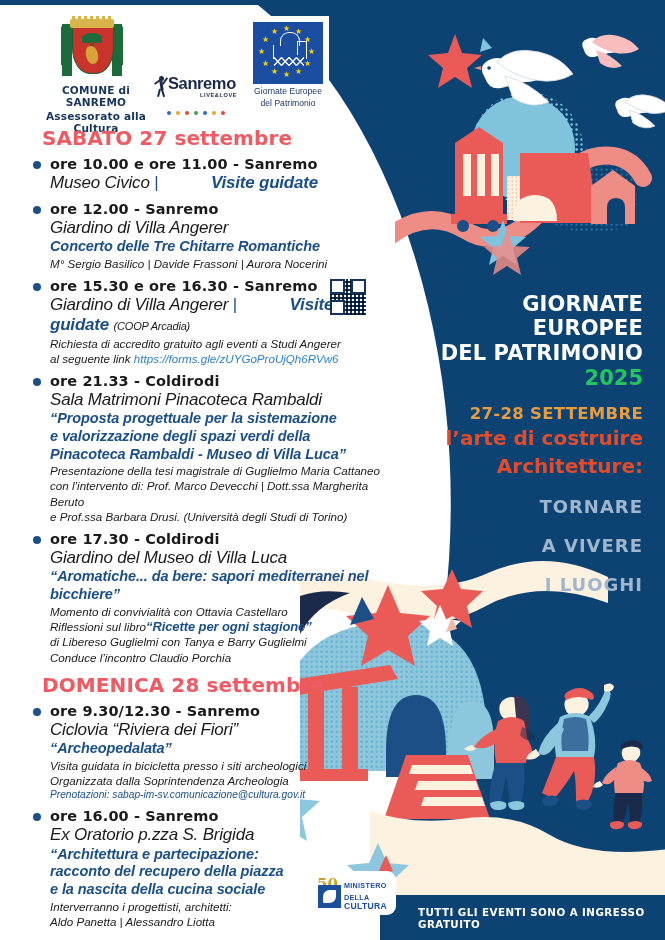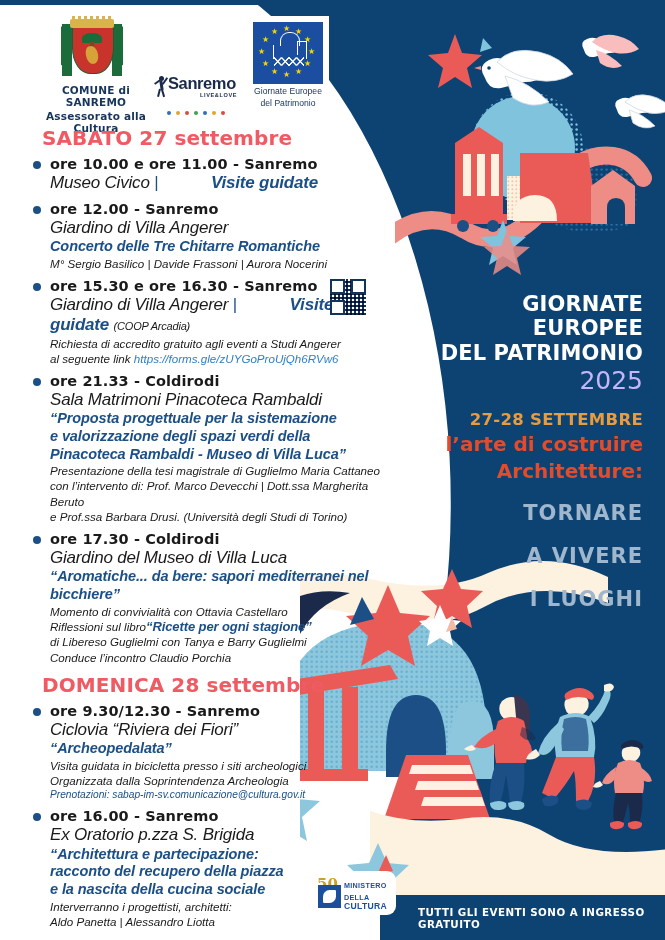--- a/index.html
+++ b/index.html
@@ -200,33 +200,33 @@
 
   
   .headline{
     position:absolute;right:22px;top:292px;width:230px;text-align:right;
   }
   .headline .h1{
     font-size:21px;font-weight:bold;color:#ffffff;line-height:1.16;
     font-family:"DejaVu Sans",sans-serif;letter-spacing:.1px;
   }
   .headline .year{
-    font-size:25px;font-weight:normal;color:#c4b5fd;line-height:1.3;
+    font-size:21px;font-weight:bold;color:#22c55e;line-height:1.3;
     font-family:"DejaVu Sans",sans-serif;
   }
   .headline .dates{
     margin-top:12px;font-size:16.5px;font-weight:bold;color:#e79c3f;
     font-family:"DejaVu Sans",sans-serif;letter-spacing:.3px;
   }
   .headline .theme{
     margin-top:4px;font-size:20px;font-weight:bold;color:#e34b2a;line-height:1.18;
     font-family:"DejaVu Sans",sans-serif;
   }
   .headline .slogan{
-    margin-top:16px;font-size:21px;font-weight:bold;color:#9fb6cd;line-height:1.3;
+    margin-top:16px;font-size:18px;font-weight:bold;color:#9fb6cd;line-height:1.3;
     font-family:"DejaVu Sans",sans-serif;letter-spacing:1px;
   }
 
   
   .mic{
     position:absolute;left:310px;top:871px;width:86px;height:44px;
     background:#fff;border-radius:9px;
   }
   .mic .fifty{
     position:absolute;left:7px;top:4px;font-size:15px;font-weight:bold;color:#c9a227;

